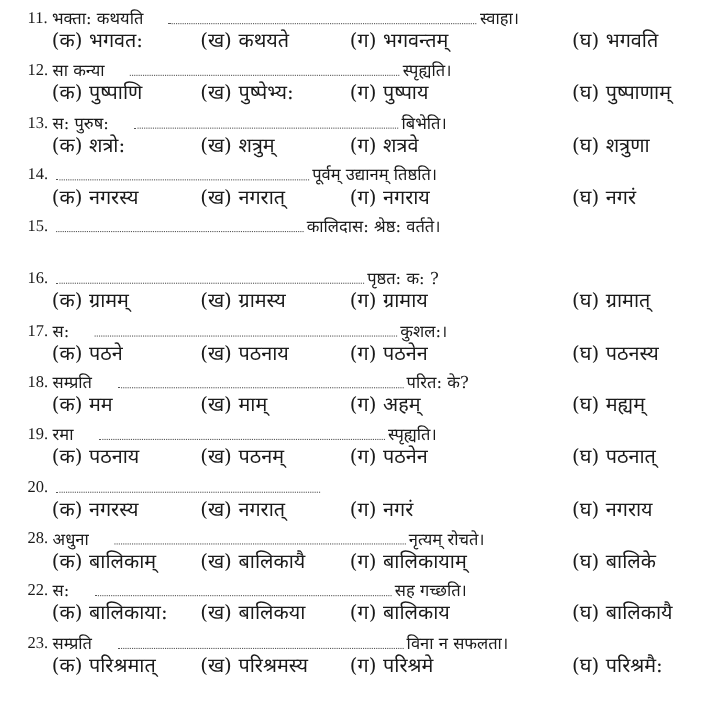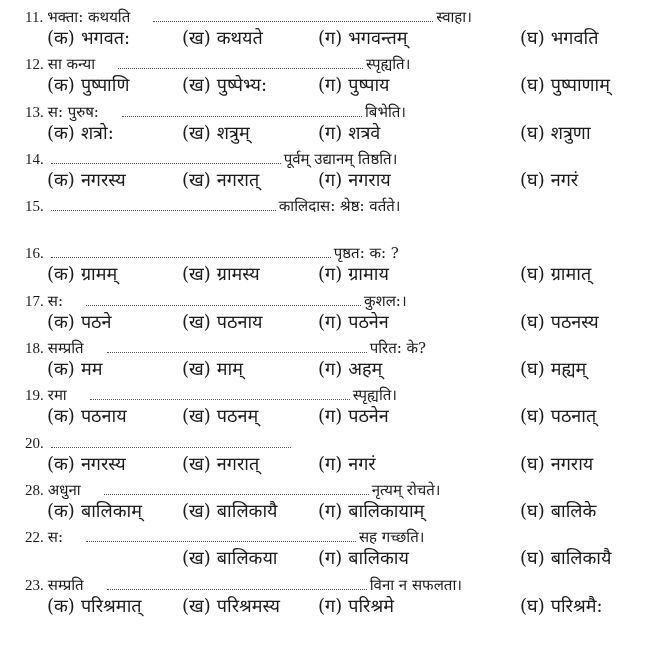--- a/index.html
+++ b/index.html
@@ -222,20 +222,21 @@
       </div>
     </div>
     <div class="question">
       <div class="q-line">
         <span class="q-num">22.</span>
         <span class="q-prefix">स:</span>
         <span class="q-blank" style="width: 270px;"></span>
         <span class="q-suffix">सह गच्छति।</span>
       </div>
       <div class="opt-line">
+        <span class="opt o0"><span class="opt-label">(क)</span><span class="opt-text">बालिकाया:</span></span>
         <span class="opt o1"><span class="opt-label">(ख)</span><span class="opt-text">बालिकया</span></span>
         <span class="opt o2"><span class="opt-label">(ग)</span><span class="opt-text">बालिकाय</span></span>
         <span class="opt o3"><span class="opt-label">(घ)</span><span class="opt-text">बालिकायै</span></span>
       </div>
     </div>
     <div class="question">
       <div class="q-line">
         <span class="q-num">23.</span>
         <span class="q-prefix">सम्प्रति</span>
         <span class="q-blank" style="width: 260px;"></span>

